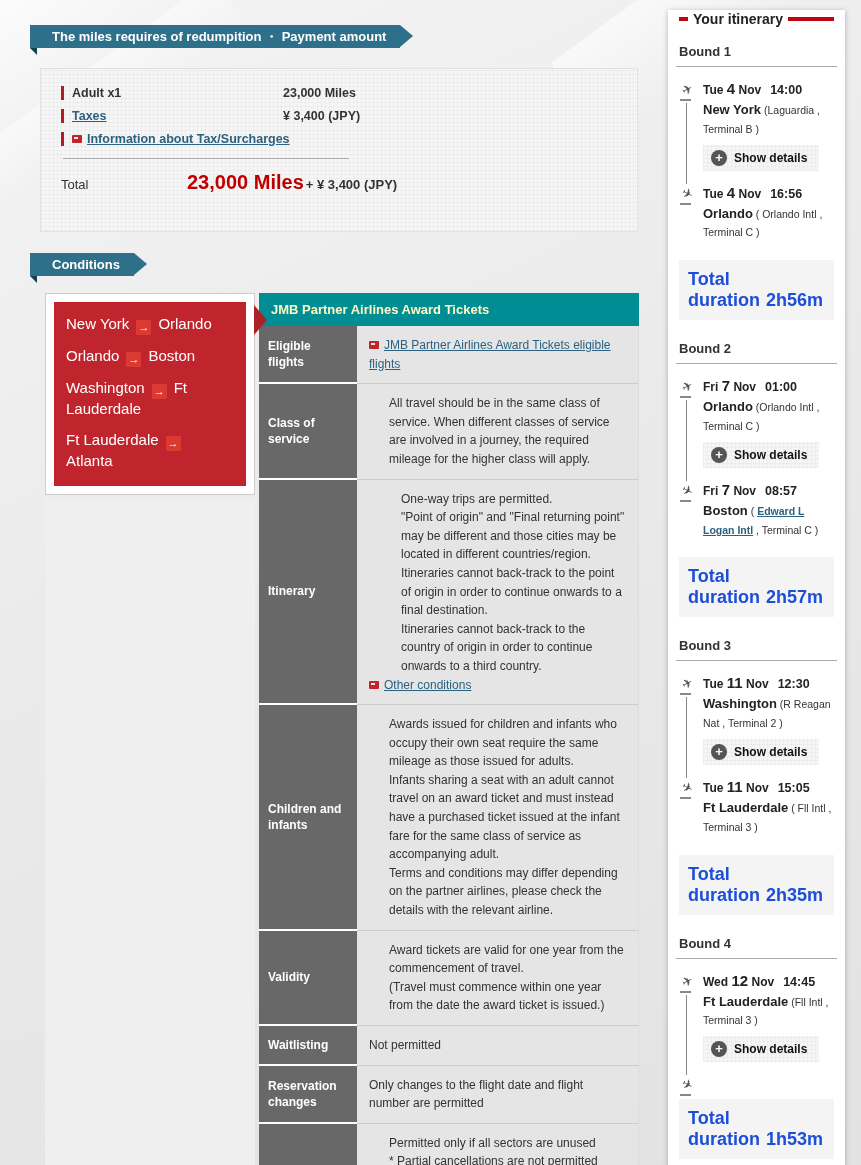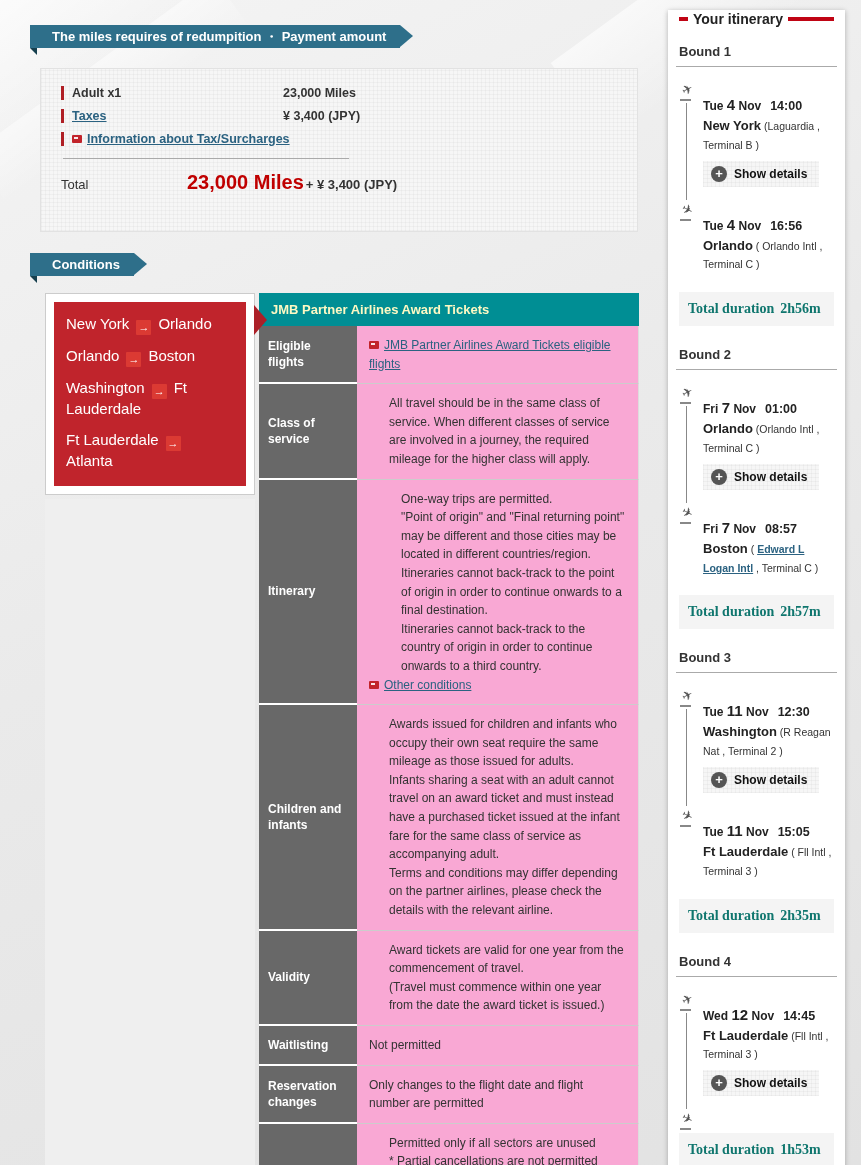--- a/index.html
+++ b/index.html
@@ -78,21 +78,21 @@
   .arrow-sq span { color:#fff; font-size: 11px; font-weight: bold; line-height: 1; }
   .left-fill { flex: 1; background: #efefef; margin-top: 4px; }
 
   .ctable { width: 380px; margin-left: 4px; flex: none; }
   .ctable-header { background: #008e94; color: #fef9c3; font-weight: bold; font-size: 13px;
     padding: 9px 12px; }
   .crow { display: flex; }
   .clabel { width: 98px; flex: none; background: #686868; color: #fff; font-weight: bold;
     font-size: 12px; line-height: 1.35; padding: 8px 9px; display: flex; align-items: center;
     border-bottom: 2px solid #fff; }
-  .ccontent { flex: 1; background: #f9a8d4; border-bottom: 1px solid #ccc;
+  .ccontent { flex: 1; background: #e5e5e5; border-bottom: 1px solid #ccc;
     border-right: 1px solid #ddd; padding: 10px 12px; font-size: 12px; line-height: 1.55;
     color: #333; }
   .prelines { white-space: pre-line; padding-left: 32px; }
   .ccontent .cell-link { font-weight: normal; }
 
   
   .sidebar { position: absolute; left: 668px; top: 10px; width: 177px; min-height: 1155px;
     background: #fff; box-shadow: 0 1px 5px rgba(0,0,0,0.28); padding: 1px 11px 14px 11px; }
   .sb-title-row { display: flex; align-items: center; margin-bottom: 17px; }
   .red-dash { width: 9px; height: 4px; background: #c00414; margin-right: 5px; flex: none; }
@@ -104,34 +104,34 @@
   .leg { display: flex; }
   .leg-rail { width: 24px; flex: none; display: flex; flex-direction: column; align-items: flex-start; }
   .plane { position: relative; display: inline-block; font-size: 13px; color: #555;
     width: 17px; text-align: center; line-height: 1; margin-top: 2px; }
   .plane.dep { transform: rotate(-28deg); }
   .plane.arr { transform: rotate(28deg) scaleY(1); }
   .plane-wrap { position: relative; }
   .plane-wrap::after { content:""; position:absolute; left:1px; bottom:-3px; width:11px;
     height:2px; background:#888; }
   .rail-line { flex: 1; width: 1px; background: #888; margin-left: 7px; margin-top: 5px; }
-  .leg-body { flex: 1; padding-bottom: 13px; margin-top: 16px; }
+  .leg-body { flex: 1; padding-bottom: 13px; }
   .when { font-size: 12px; font-weight: bold; color: #222; margin-bottom: 3px; white-space: nowrap; }
   .when .dnum { font-size: 15px; }
   .when .time { margin-left: 9px; font-size: 12.5px; }
   .where { font-size: 10.5px; color: #333; line-height: 1.6; }
   .where .city { font-size: 13px; font-weight: bold; color: #222; }
   .show-details { display: inline-flex; align-items: center; gap: 7px; border: none;
     margin-top: 7px; padding: 5px 12px 5px 8px; cursor: pointer; font-family: inherit; }
   .show-details .plus-icon { width: 16px; height: 16px; border-radius: 50%; background: #555;
     color: #fff; font-size: 13px; font-weight: bold; line-height: 15px; text-align: center;
     flex: none; }
   .show-details .sd-label { font-size: 12px; font-weight: bold; color: #111; }
-  .duration-box { background: #f4f4f4; padding: 9px 9px; font-size: 14px; font-weight: bold;
-    color: #0f766e; margin: 6px 0 21px 0; font-family: Liberation Serif, serif; }
+  .duration-box { background: #f4f4f4; padding: 9px 9px; font-size: 18px; font-weight: bold;
+    color: #1d4ed8; margin: 6px 0 21px 0; }
   .duration-box .dur-val { margin-left: 6px; }
   .arr-leg { margin-bottom: 6px; }
 </style>
 </head>
 <body>
 
 <div class="page">
   <div class="bg-streak s1"></div>
   <div class="bg-streak s2"></div>
   <div class="bg-streak s3"></div>

